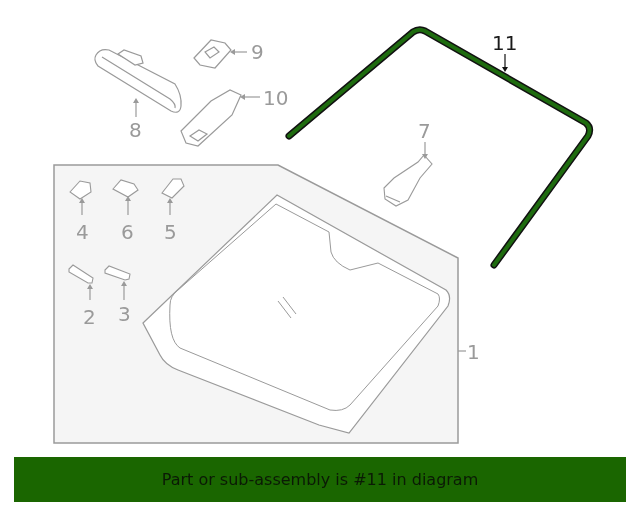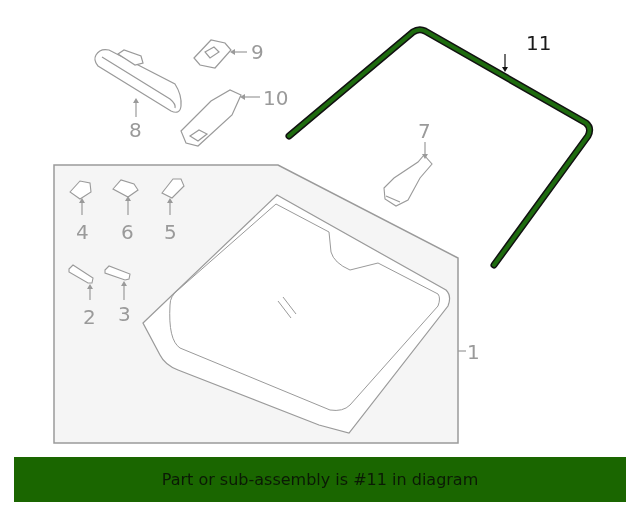--- a/index.html
+++ b/index.html
@@ -1,19 +1,19 @@
 <!DOCTYPE html>
 <html><head>
 <meta charset="utf-8">
 <style>
   html, body { margin: 0; padding: 0; background: #ffffff; }
   body { width: 640px; height: 512px; position: relative; overflow: hidden; font-family: "DejaVu Sans", sans-serif; }
   #diagram { position: absolute; left: 0; top: 0; width: 640px; height: 455px; }
   .callout { position: absolute; font-family: "DejaVu Sans", sans-serif; font-size: 20px; color: #9a9a9a; line-height: 1; }
-  .callout.highlight { color: #1a1a1a; margin-left: 34px; }
+  .callout.highlight { color: #1a1a1a; }
   #banner { position: absolute; left: 14px; top: 457px; width: 612px; height: 45px; background: #1a6600;
             display: flex; flex-direction: column; align-items: center; justify-content: center; }
   #banner span { font-family: "DejaVu Sans", sans-serif; font-size: 16px; color: #0b1a05; line-height: 18px; }
 </style>
 </head>
 <body>
 
 <svg id="diagram" viewBox="0 0 640 455" xmlns="http://www.w3.org/2000/svg">
 
   <polygon points="54,165 278,165 458,258 458,443 54,443" fill="#f5f5f5" stroke="#9a9a9a" stroke-width="1.5"></polygon>

